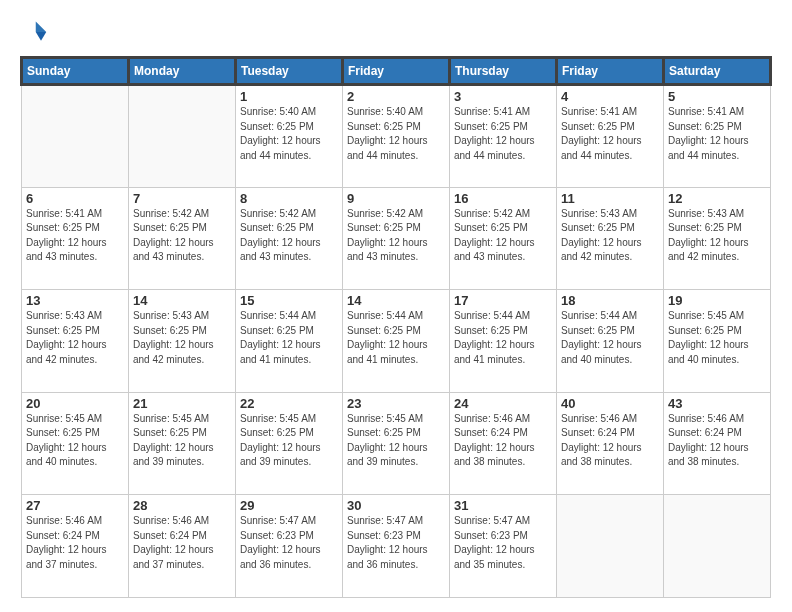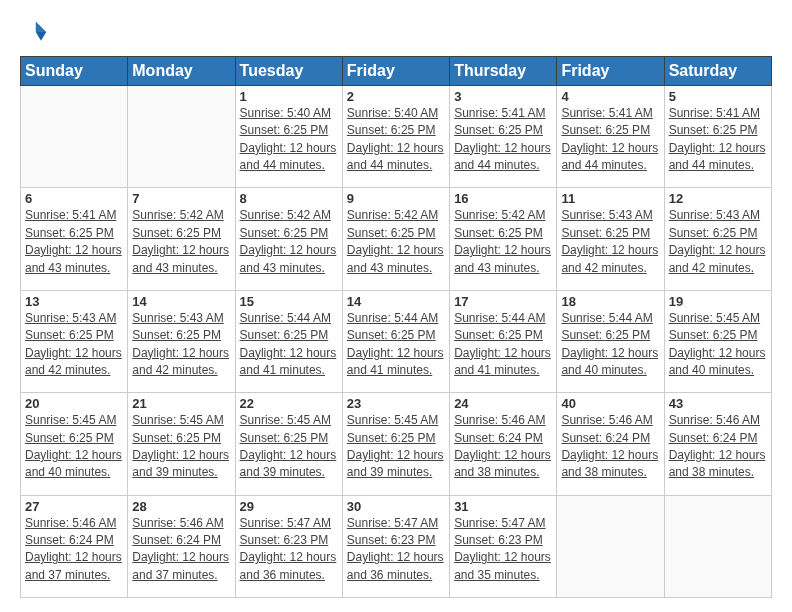--- a/index.html
+++ b/index.html
@@ -62,25 +62,25 @@
     }
     .calendar {
       width: 100%;
       border-collapse: collapse;
       flex: 1;
       table-layout: fixed;
     }
     .calendar thead th {
       background: #2e75b6;
       color: #fff;
-      font-size: 16px;
+      font-size: 12px;
       font-weight: bold;
       padding: 5px 4px;
       text-align: left;
-      border: 1px solid #404040;
+      border: 3px solid #404040;
       margin-left: 8px;
     }
     .calendar tbody td {
       border: 1px solid #ccc;
       vertical-align: top;
       padding: 3px 4px;
       font-size: 9.5px;
       color: #333;
       background: #fff;
       height: 88px;
@@ -89,24 +89,23 @@
       background: #f9f9f9;
     }
     .day-number {
       font-size: 13px;
       font-weight: bold;
       color: #333;
       display: block;
       margin-bottom: 1px;
     }
     .day-info {
-      font-size: 12px;
+      font-size: 10px;
       color: #444;
       line-height: 1.45;
-      text-decoration: underline;
     }
   </style>
 </head>
 <body>
 
 <div class="page">
   <div class="header">
     <div class="logo">
       <svg class="logo-icon" viewBox="0 0 32 32">
         <polygon points="18,4 30,16 18,16" fill="#2e75b6"></polygon>

